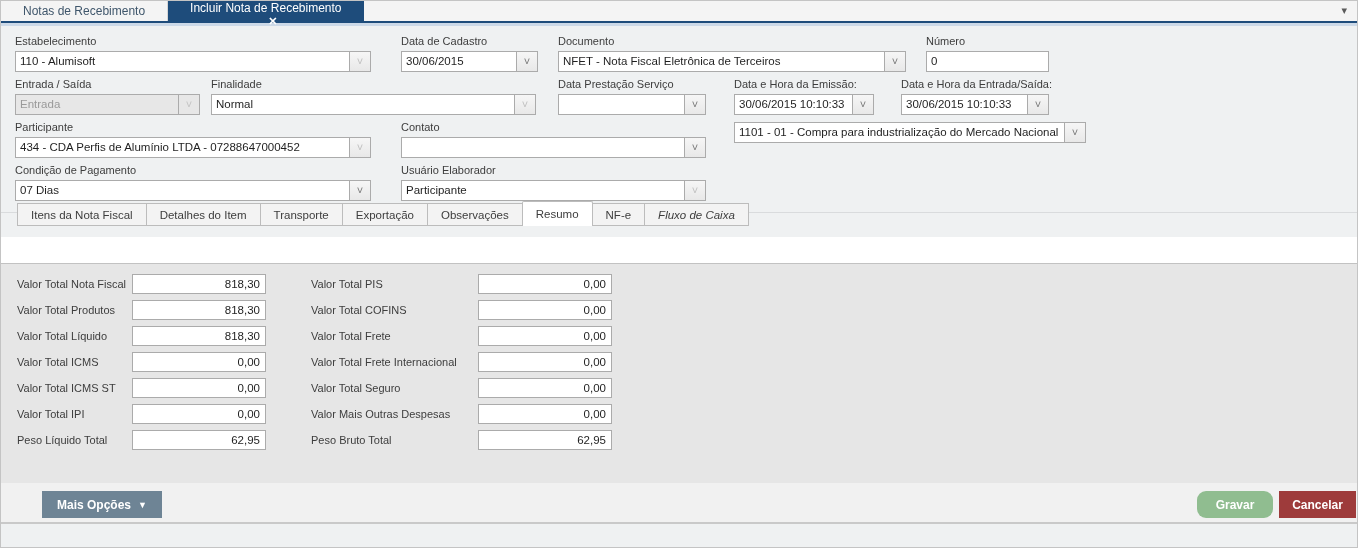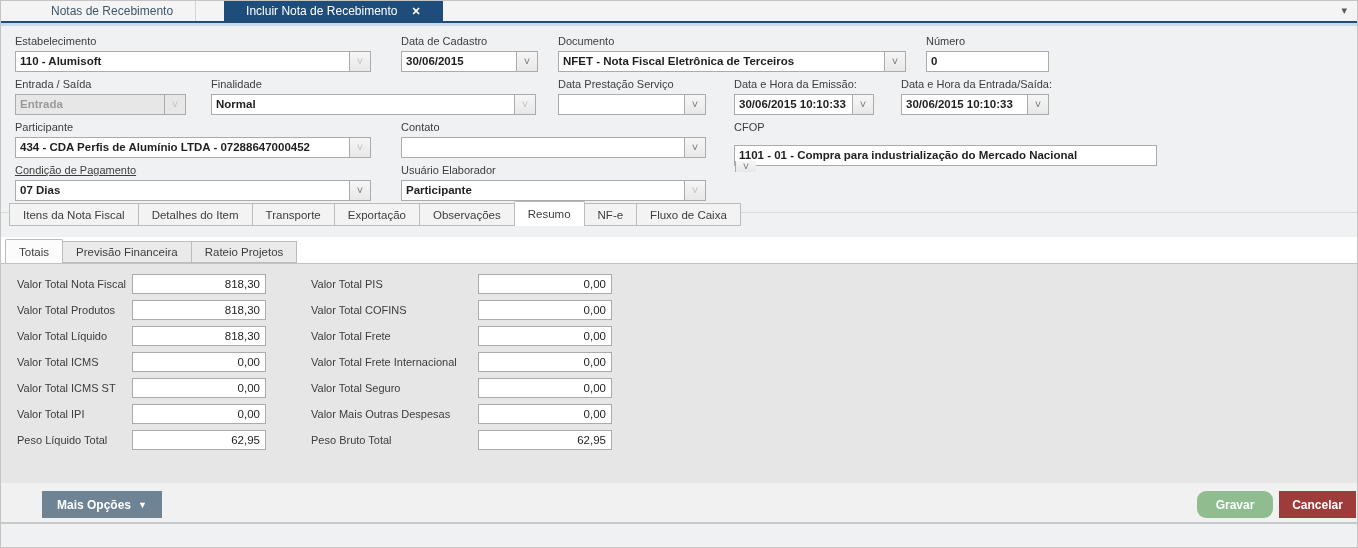--- a/index.html
+++ b/index.html
@@ -13,64 +13,64 @@
 
   
   .tabbar {
     position:absolute; left:0; top:0; right:0; height:22px;
     background:#f4f4f4; display:flex; align-items:stretch;
     border-bottom:2px solid #1e4c7b;
     box-shadow:0 3px 0 #ccd9e8;
   }
   .wtab {
     display:flex; align-items:center; padding:0 22px;
-    font-size:12px; color:#3f566b; cursor:default;margin-left:28px;
+    font-size:12px; color:#3f566b; cursor:default;
   }
   .wtab.inactive { border-right:1px solid #d6d6d6; background:#f4f4f4; }
-  .wtab.active { background:#1e4c7b; color:#ffffff; }
+  .wtab.active { background:#1e4c7b; color:#ffffff;flex-direction:column; }
   .wtab .close-x { margin-left:14px; font-size:11px; font-weight:bold; color:#ffffff; }
   .tab-overflow {
     position:absolute; right:10px; top:3px; font-size:11px; color:#5a5a5a;
   }
 
   
   .flabel {
     position:absolute; font-size:11px; color:#3d3d3d; white-space:nowrap;
   }
   .combo, .tinput {
     position:absolute; height:21px; display:flex; align-items:stretch;
     background:#ffffff; border:1px solid #ababab;
   }
   .combo .val, .tinput .val {
     flex:1; font-size:11.5px; color:#1f1f1f; padding:3px 4px 12px 4px;
-    white-space:nowrap; overflow:hidden;font-weight:bold;
+    white-space:nowrap; overflow:hidden;
   }
   .combo .arrow {
     width:21px; border-left:1px solid #ababab;
     background:linear-gradient(#f6f6f6,#e8e8e8);
     display:flex; align-items:center; justify-content:center;
     font-size:11px; color:#787878; line-height:1;
   }
   .combo.pale .arrow { color:#c0c0c0; }
   .combo.disabled { background:#e7e7e7; }
   .combo.disabled .val { color:#9a9a9a; }
   .combo.disabled .arrow { background:#e7e7e7; color:#c3c3c3; }
 
   
   .dtabs {
     position:absolute; left:0; top:211px; right:0; height:14px;
-    display:flex; align-items:flex-end; padding-left:8px;
+    display:flex; align-items:flex-end; padding-left:16px;
     border-top:1px solid #d9dbdd;
   }
   .dtab {
     height:23px; padding:0 13px; display:flex; align-items:center;
     font-size:11.5px; color:#3d3d3d; background:#f3f3f3;
     border:1px solid #bcbcbc; border-right:none; white-space:nowrap;
   }
-  .dtab:last-of-type { border-right:1px solid #bcbcbc; }
+  .dtab:last-of-type { border-right:1px solid #bcbcbc;font-style:italic; }
   .dtab.active {
     height:25px; background:#ffffff; border-right:1px solid #bcbcbc;
     border-bottom:none; z-index:2; border-radius:2px 2px 0 0;
   }
   .dtab.active + .dtab { border-left:none; }
   .white-band { position:absolute; left:0; top:236px; right:0; height:26px; background:#ffffff; }
 
   
   .stabs {
     position:absolute; left:0; top:238px; right:0; height:24px;
@@ -153,21 +153,21 @@
     <span class="val">NFET - Nota Fiscal Eletrônica de Terceiros</span>
     <span class="arrow">˅</span>
   </div>
 
   <div class="flabel" style="left:925px; top:34px;">Número</div>
   <div class="tinput" style="left:925px; top:50px; width:123px;">
     <span class="val">0</span>
   </div>
 
   <div class="flabel" style="left:14px; top:77px;">Entrada / Saída</div>
-  <div class="combo disabled" style="left:14px; top:93px; width:171px;">
+  <div class="combo disabled" style="left:14px; top:93px; width:185px;">
     <span class="val">Entrada</span>
     <span class="arrow">˅</span>
   </div>
 
   <div class="flabel" style="left:210px; top:77px;">Finalidade</div>
   <div class="combo pale" style="left:210px; top:93px; width:325px;">
     <span class="val">Normal</span>
     <span class="arrow">˅</span>
   </div>
 
@@ -195,26 +195,26 @@
     <span class="arrow">˅</span>
   </div>
 
   <div class="flabel" style="left:400px; top:120px;">Contato</div>
   <div class="combo" style="left:400px; top:136px; width:305px;">
     <span class="val"></span>
     <span class="arrow">˅</span>
   </div>
 
   <div class="flabel" style="left:733px; top:120px;">CFOP</div>
-  <div class="combo" style="left:733px; top:144px; width:423px;flex-direction:column;">
+  <div class="combo" style="left:733px; top:121px; width:352px;">
     <span class="val">1101 - 01 - Compra para industrialização do Mercado Nacional</span>
     <span class="arrow">˅</span>
   </div>
 
-  <div class="flabel" style="left:14px; top:163px;text-decoration:underline;">Condição de Pagamento</div>
+  <div class="flabel" style="left:14px; top:163px;">Condição de Pagamento</div>
   <div class="combo" style="left:14px; top:179px; width:356px;">
     <span class="val">07 Dias</span>
     <span class="arrow">˅</span>
   </div>
 
   <div class="flabel" style="left:400px; top:163px;">Usuário Elaborador</div>
   <div class="combo pale" style="left:400px; top:179px; width:305px;">
     <span class="val">Participante</span>
     <span class="arrow">˅</span>
   </div>
@@ -225,25 +225,20 @@
     <div class="dtab">Itens da Nota Fiscal</div>
     <div class="dtab">Detalhes do Item</div>
     <div class="dtab">Transporte</div>
     <div class="dtab">Exportação</div>
     <div class="dtab">Observações</div>
     <div class="dtab active">Resumo</div>
     <div class="dtab">NF-e</div>
     <div class="dtab">Fluxo de Caixa</div>
   </div>
 
-  <div class="stabs">
-    <div class="stab active">Totais</div>
-    <div class="stab">Previsão Financeira</div>
-    <div class="stab">Rateio Projetos</div>
-  </div>
 
   <div class="totals-panel">
     <div class="tcol left">
       <div class="trow">
         <span class="tlabel">Valor Total Nota Fiscal</span>
         <span class="tval">818,30</span>
       </div>
       <div class="trow">
         <span class="tlabel">Valor Total Produtos</span>
         <span class="tval">818,30</span>

